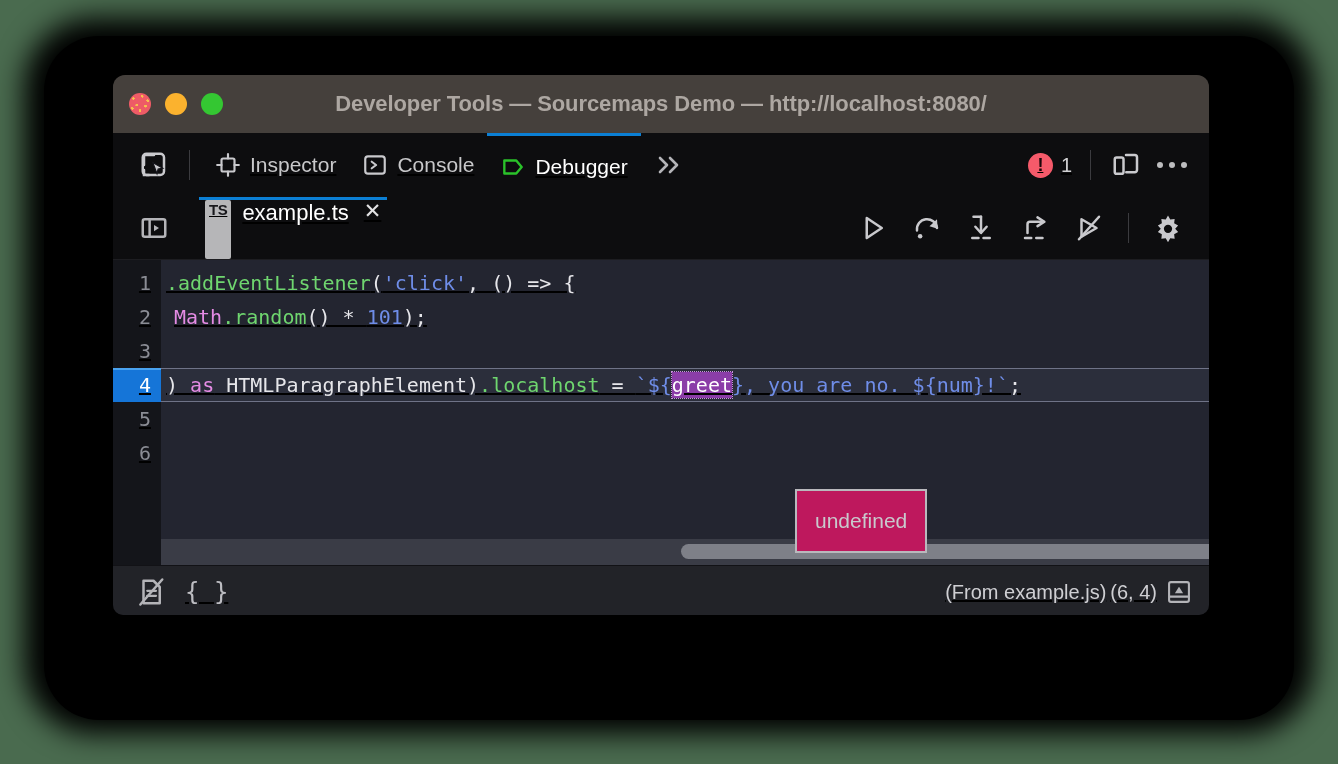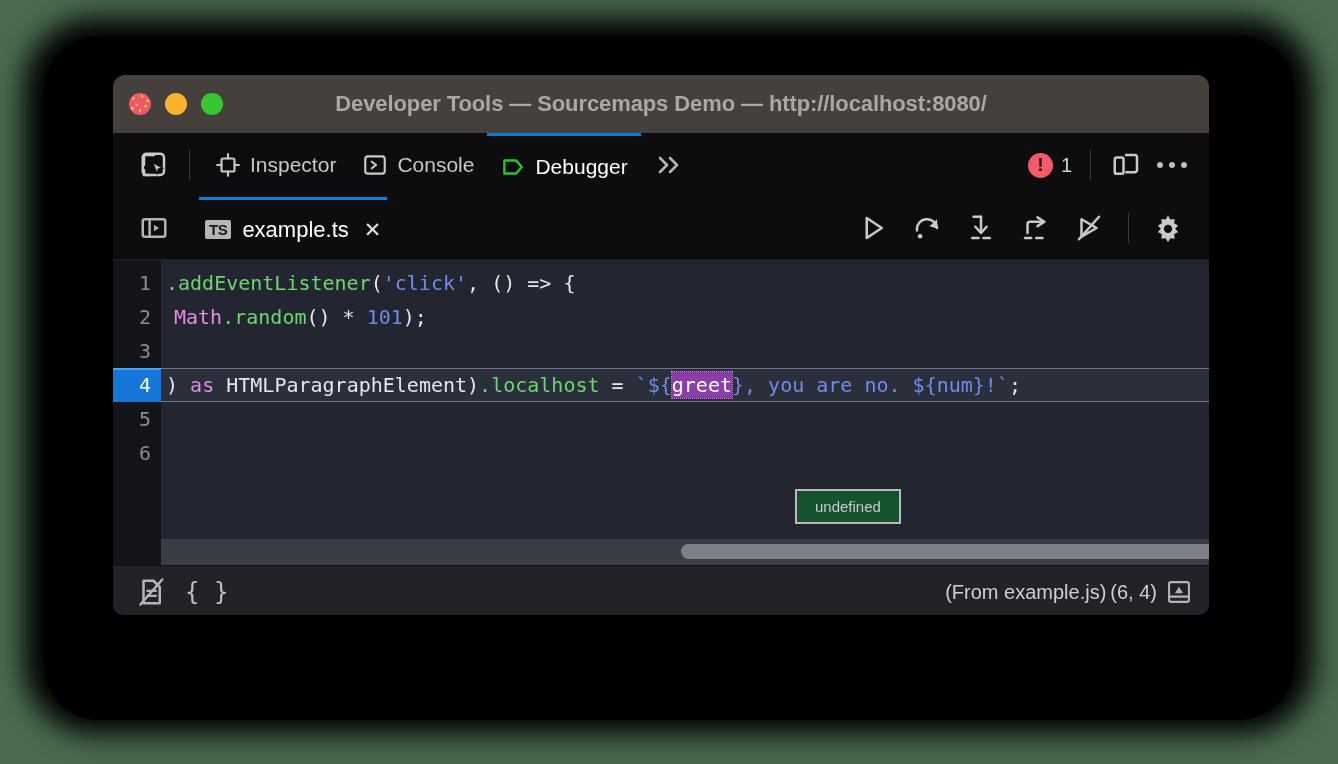--- a/index.html
+++ b/index.html
@@ -44,20 +44,21 @@
   #window {
     position: absolute;
     left: 113px;
     top: 75px;
     width: 1096px;
     height: 540px;
     border-radius: 12px 12px 10px 10px;
     overflow: hidden;
     background: #0b0b0d;
     box-shadow: 0 10px 40px rgba(0,0,0,0.7);
+    text-decoration: underline;
   }
 
   
   .titlebar {
     height: 58px;
     background: #45403c;
     display: flex;
     align-items: center;
     padding: 0 0 0 16px;
     position: relative;
@@ -177,21 +178,21 @@
     align-items: center;
     padding: 0 14px 0 18px;
     border-bottom: 1px solid #1d1d21;
   }
   .panes-btn {
     width: 46px; height: 46px;
     display: flex; align-items: center; justify-content: center;
     cursor: pointer;
   }
   .file-tab {
-    display: flex; align-items: center; gap: 11px;
+    display: flex; gap: 11px;
     height: 100%;
     margin-left: 22px;
     padding: 0 6px;
     border-top: 3px solid #0b7fd4;
     box-sizing: border-box;
     cursor: pointer;
   }
   .ts-badge {
     background: #b6b6b8;
     color: #18181c;
@@ -297,25 +298,25 @@
     color: #ffffff;
     outline: 1px dotted #c890dd;
     padding: 1px 0;
   }
 
   
   .tooltip {
     position: absolute;
     left: 682px;
     top: 229px;
-    background: #14532d;
+    background: #be185d;
     border: 2px solid #b9b9bd;
-    padding: 7px 18px;
+    padding: 18px 18px;
     font-family: "Liberation Sans", sans-serif;
-    font-size: 15px;
+    font-size: 21px;
     color: #c9c9cd;
     z-index: 20;
   }
 
   
   .hscroll-track {
     position: absolute;
     left: 48px; right: 0; bottom: 0;
     height: 26px;
     background: #3a3c46;

